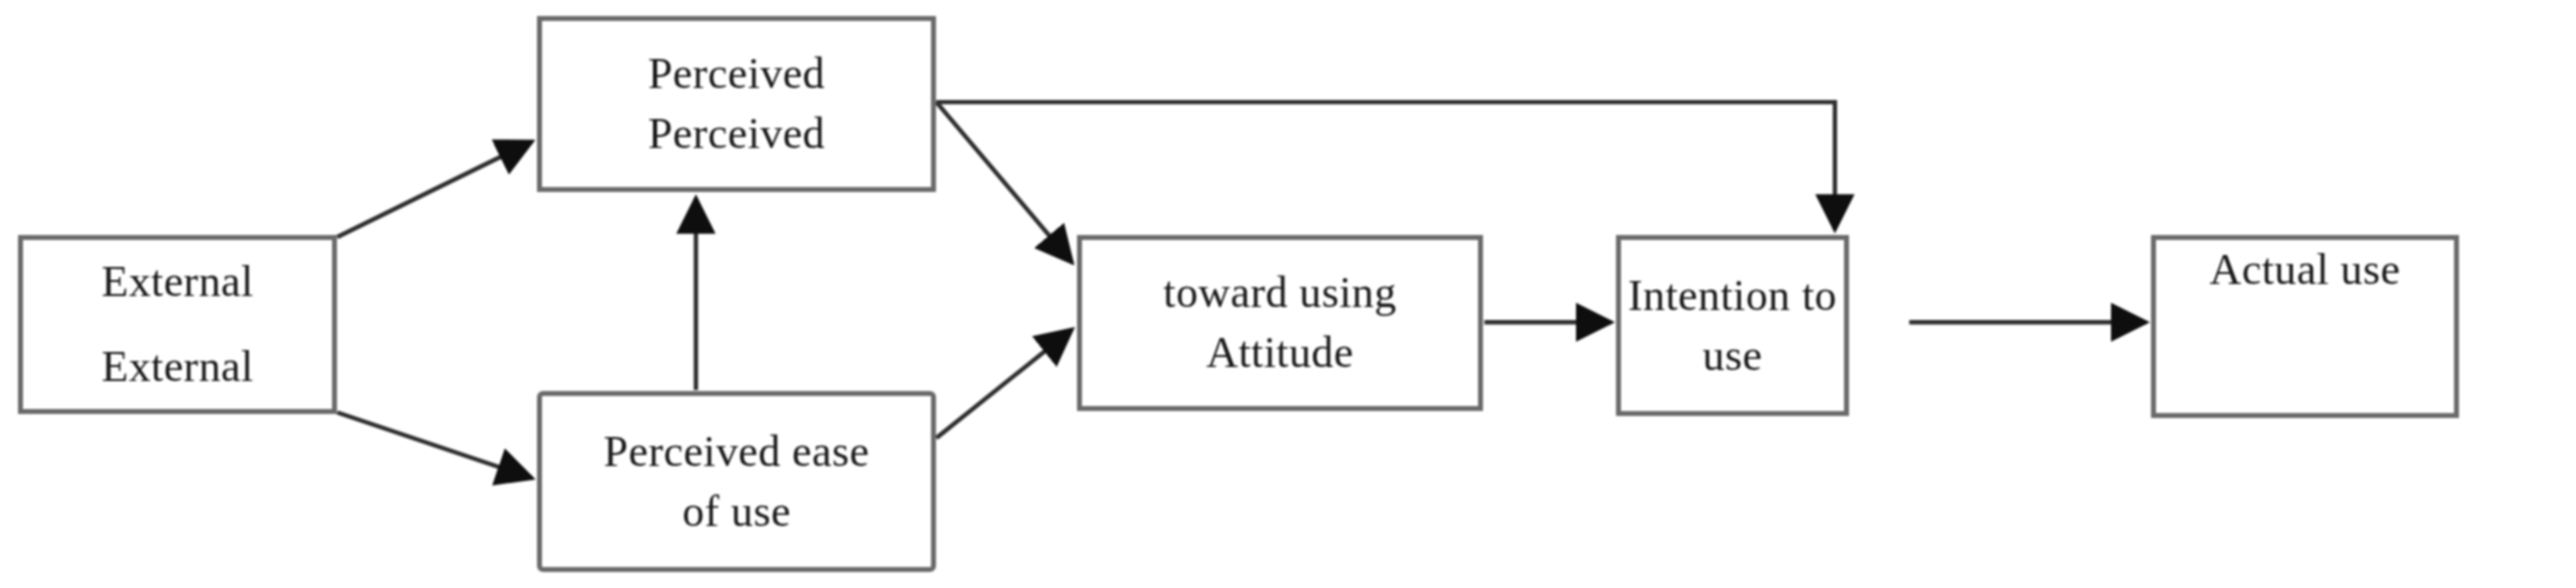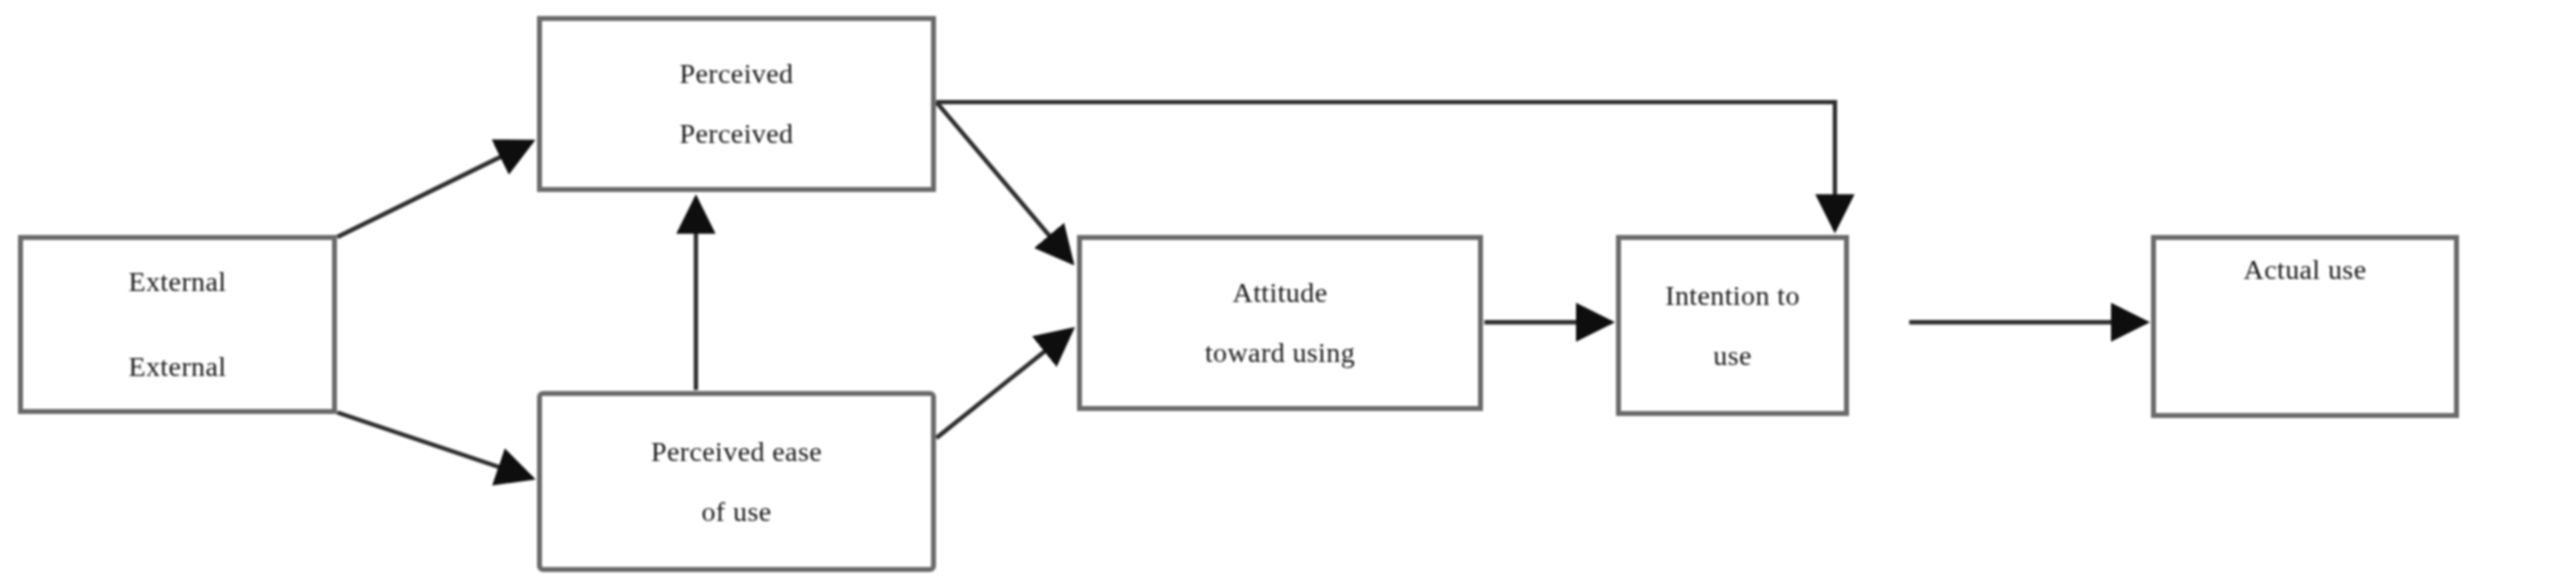--- a/index.html
+++ b/index.html
@@ -27,21 +27,21 @@
   .node {
     position: absolute;
     box-sizing: border-box;
     border: 5.1px solid #6a6a6a;
     background: #ffffff;
     display: flex;
     flex-direction: column;
     align-items: center;
     justify-content: center;
     text-align: center;
-    font-size: 28px;
+    font-size: 44px;
     line-height: 60px;
     color: #161616;
     letter-spacing: 0.4px;
   }
   .node span { display: block; }
   .node-ev   { left: 18px;   top: 235px; width: 319px; height: 179px; gap: 25px; }
   .node-pu   { left: 537px;  top: 16px;  width: 399px; height: 176px; }
   .node-peou { left: 537px;  top: 391px; width: 399px; height: 181px; border-radius: 6px; }
   .node-att  { left: 1077px; top: 235px; width: 406px; height: 176px; }
   .node-int  { left: 1616px; top: 235px; width: 233px; height: 181px; }
@@ -86,22 +86,22 @@
     <span>Perceived</span>
     <span>Perceived</span>
   </div>
 
   <div class="node node-peou" style="border-color: rgb(106, 106, 106); color: rgb(22, 22, 22);">
     <span>Perceived ease</span>
     <span>of use</span>
   </div>
 
   <div class="node node-att" style="border-color: rgb(106, 106, 106); color: rgb(22, 22, 22);">
+    <span>toward using</span>
     <span>Attitude</span>
-    <span>toward using</span>
   </div>
 
   <div class="node node-int" style="border-color: rgb(106, 106, 106); color: rgb(22, 22, 22);">
     <span>Intention to</span>
     <span>use</span>
   </div>
 
   <div class="node node-au" style="border-color: rgb(106, 106, 106); color: rgb(22, 22, 22);">
     <span>Actual use</span>
   </div>

